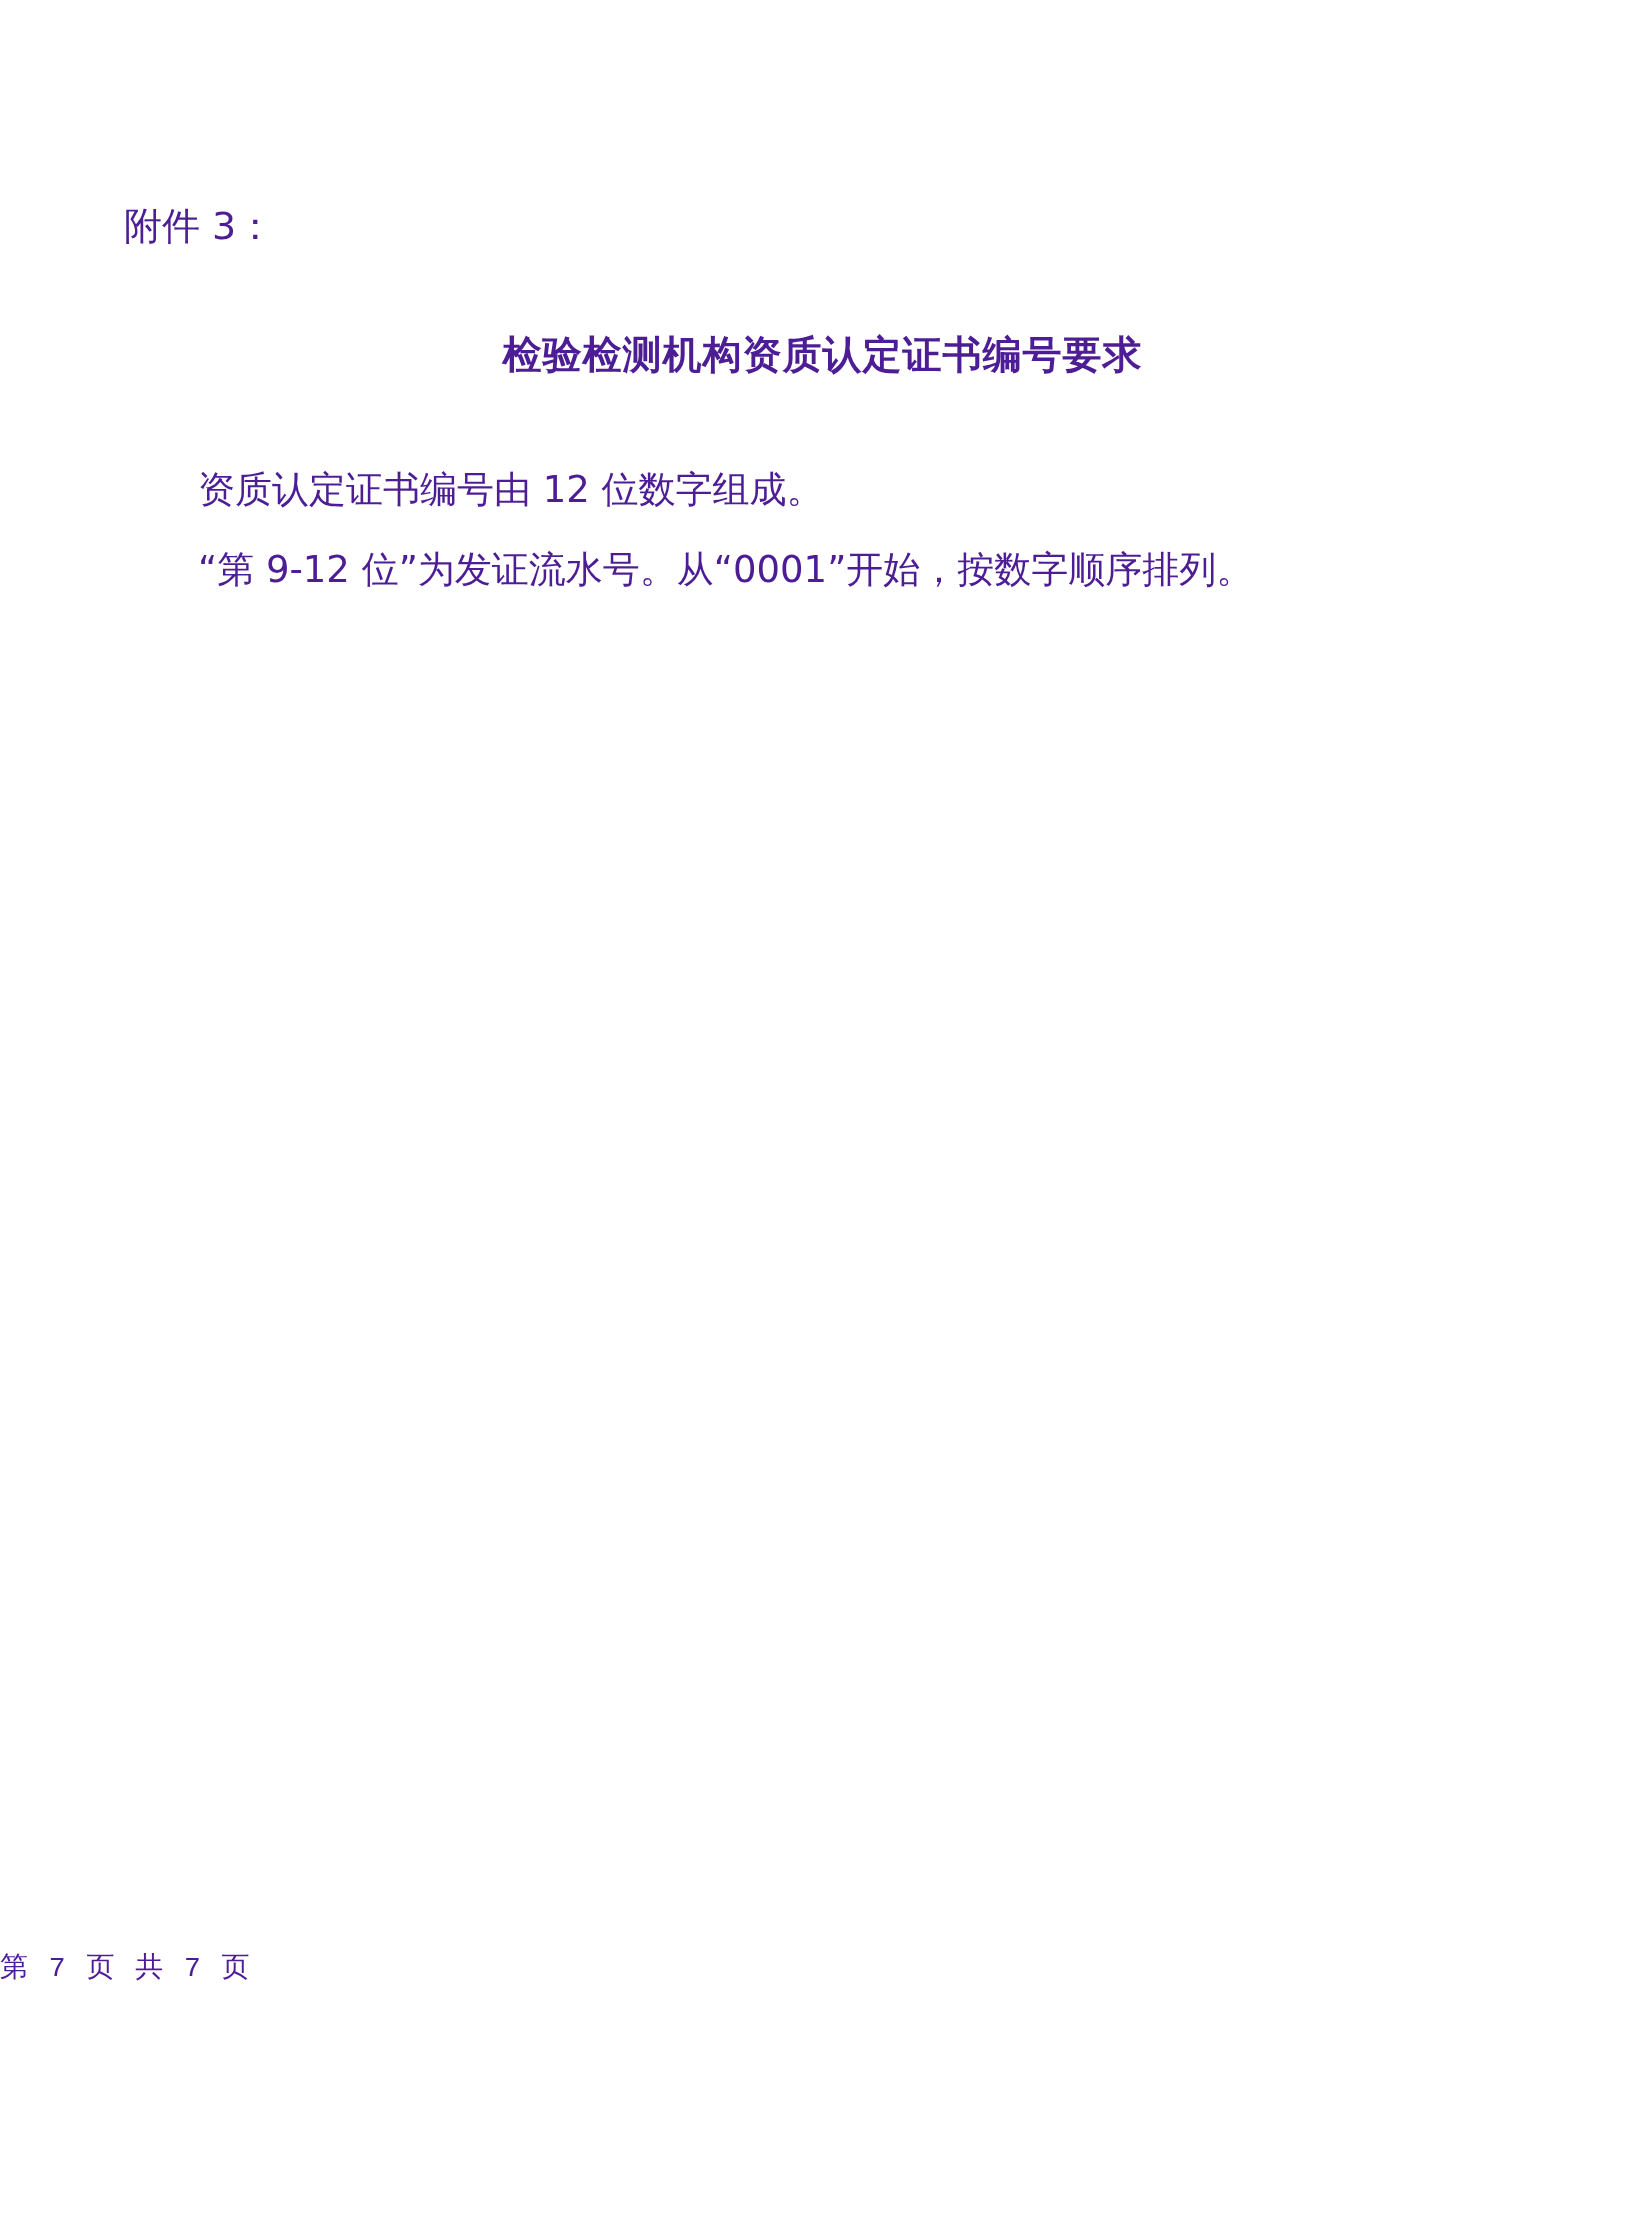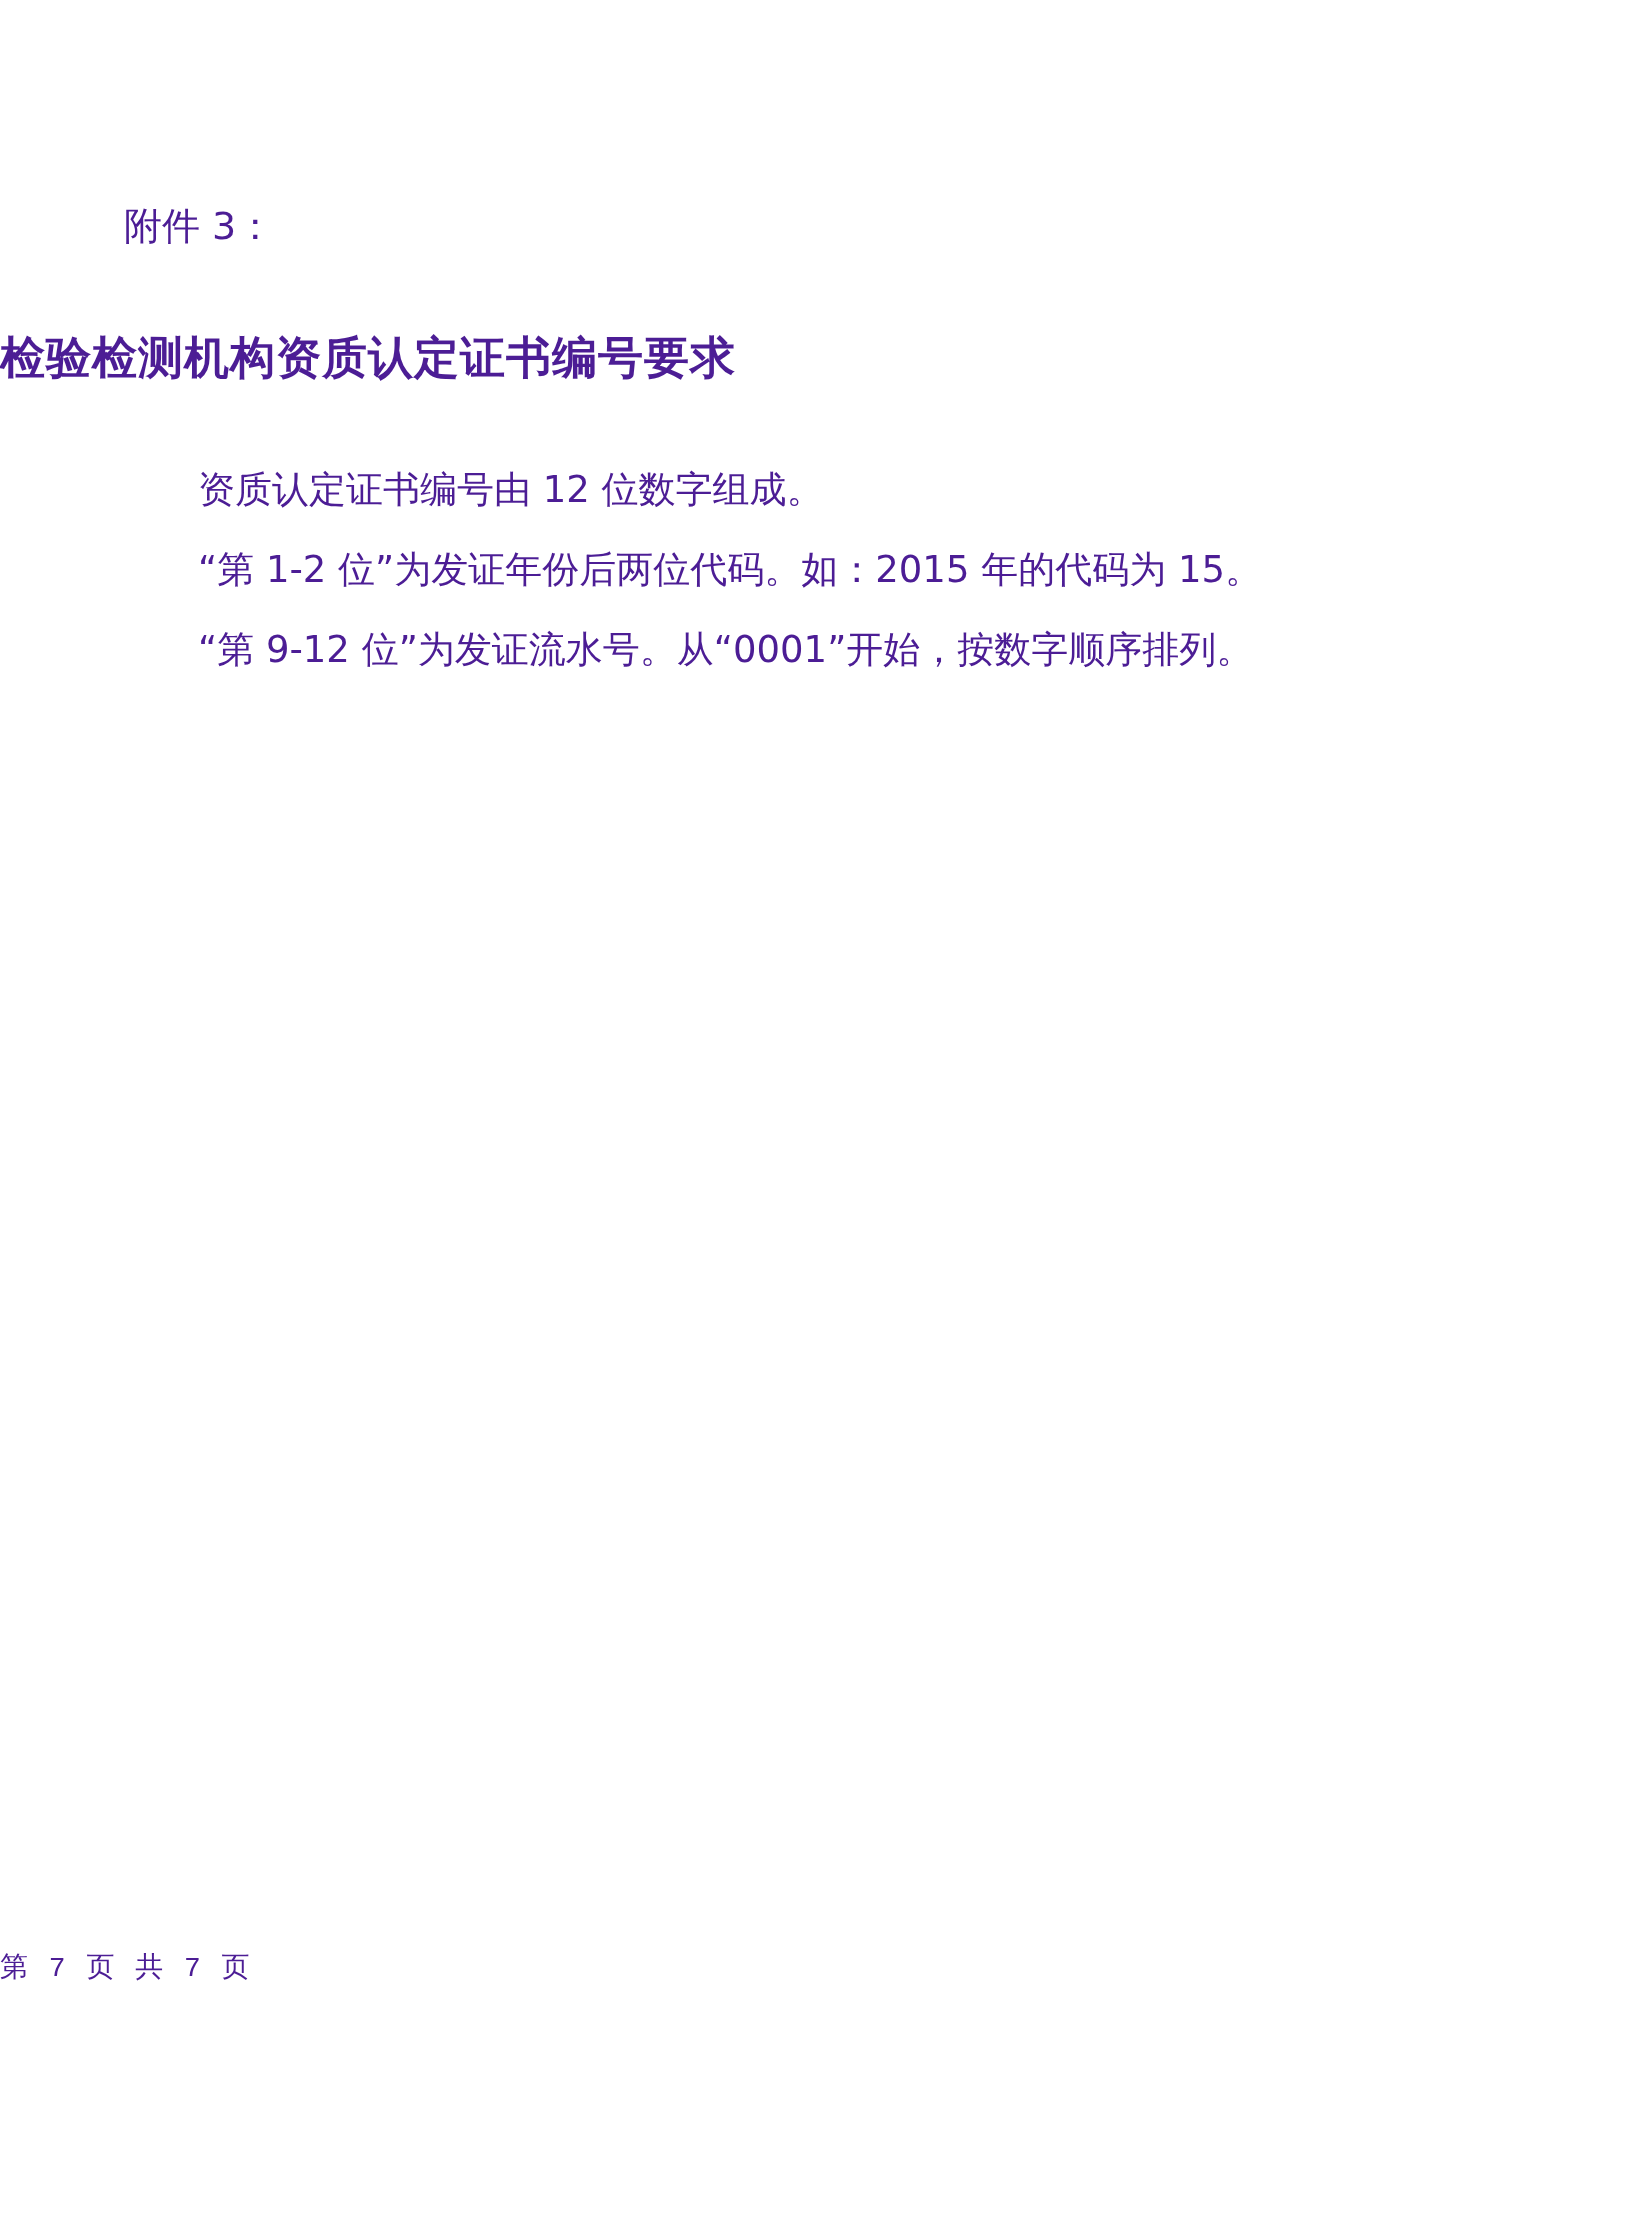--- a/index.html
+++ b/index.html
@@ -22,21 +22,22 @@
     left: 124px;
     font-size: 38px;
     line-height: 44px;
   }
   .doc-title {
     position: absolute;
     top: 328px;
     left: 0;
     width: 100%;
     margin: 0;
-    font-size: 45px;
+    text-align: center;
+    font-size: 39px;
     font-weight: bold;
     letter-spacing: 1px;
   }
   .body-text {
     position: absolute;
     top: 450px;
     left: 124px;
     width: 1396px;
   }
   .body-text p {
@@ -68,21 +69,20 @@
 <div class="page">
 
   <div class="attachment-label">附件 3：</div>
 
   <h1 class="doc-title">检验检测机构资质认定证书编号要求</h1>
 
   <div class="body-text">
 
     <p>资质认定证书编号由 12 位数字组成。</p>
 
-    <p>“第 1-2 位”为发证年份后两位代码。如：2015 年的代码为 15。</p>
 
 
 
 
     <p>“第 9-12 位”为发证流水号。从“0001”开始，按数字顺序排列。</p>
 
   </div>
 
   <div class="footer">第 7 页 共 7 页</div>
 

